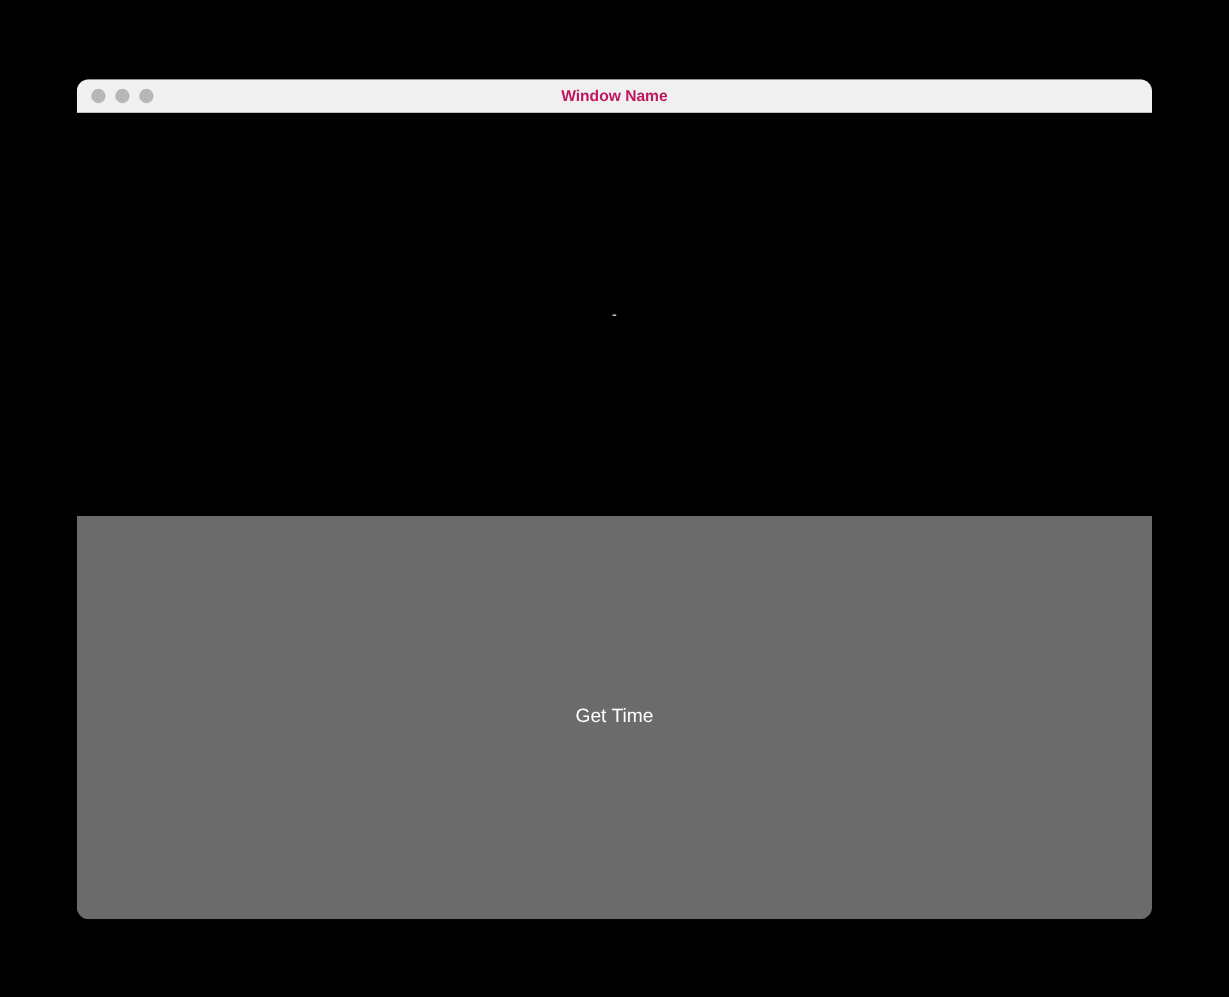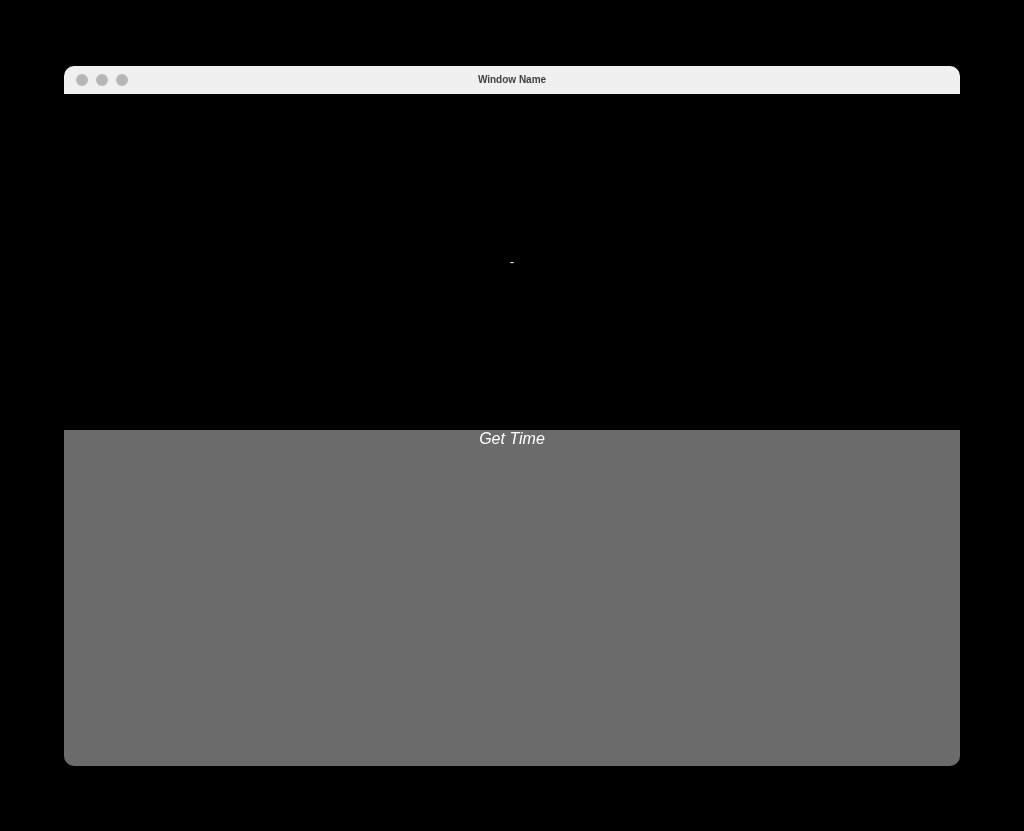--- a/index.html
+++ b/index.html
@@ -51,23 +51,23 @@
     .traffic-light {
       width: 12px;
       height: 12px;
       border-radius: 50%;
       background: #b7b7b7;
     }
 
     .title {
       width: 100%;
       text-align: center;
-      font-size: 10px;
+      font-size: 13px;
       font-weight: 600;
-      color: #404040;
+      color: #be185d;
     }
 
     .content {
       flex: 1;
       display: flex;
       flex-direction: column;
     }
 
     .display-area {
       height: 336px;
@@ -76,23 +76,23 @@
       align-items: center;
       justify-content: center;
       color: #ffffff;
       font-size: 12px;
     }
 
     .button-area {
       flex: 1;
       background: #6b6b6b;
       display: flex;
+      align-items: center;
       justify-content: center;
       cursor: pointer;
-      font-style: italic;
     }
 
     .button-label {
       color: #ffffff;
       font-size: 16px;
       font-weight: 400;
     }
   </style>
 </head>
 <body>

